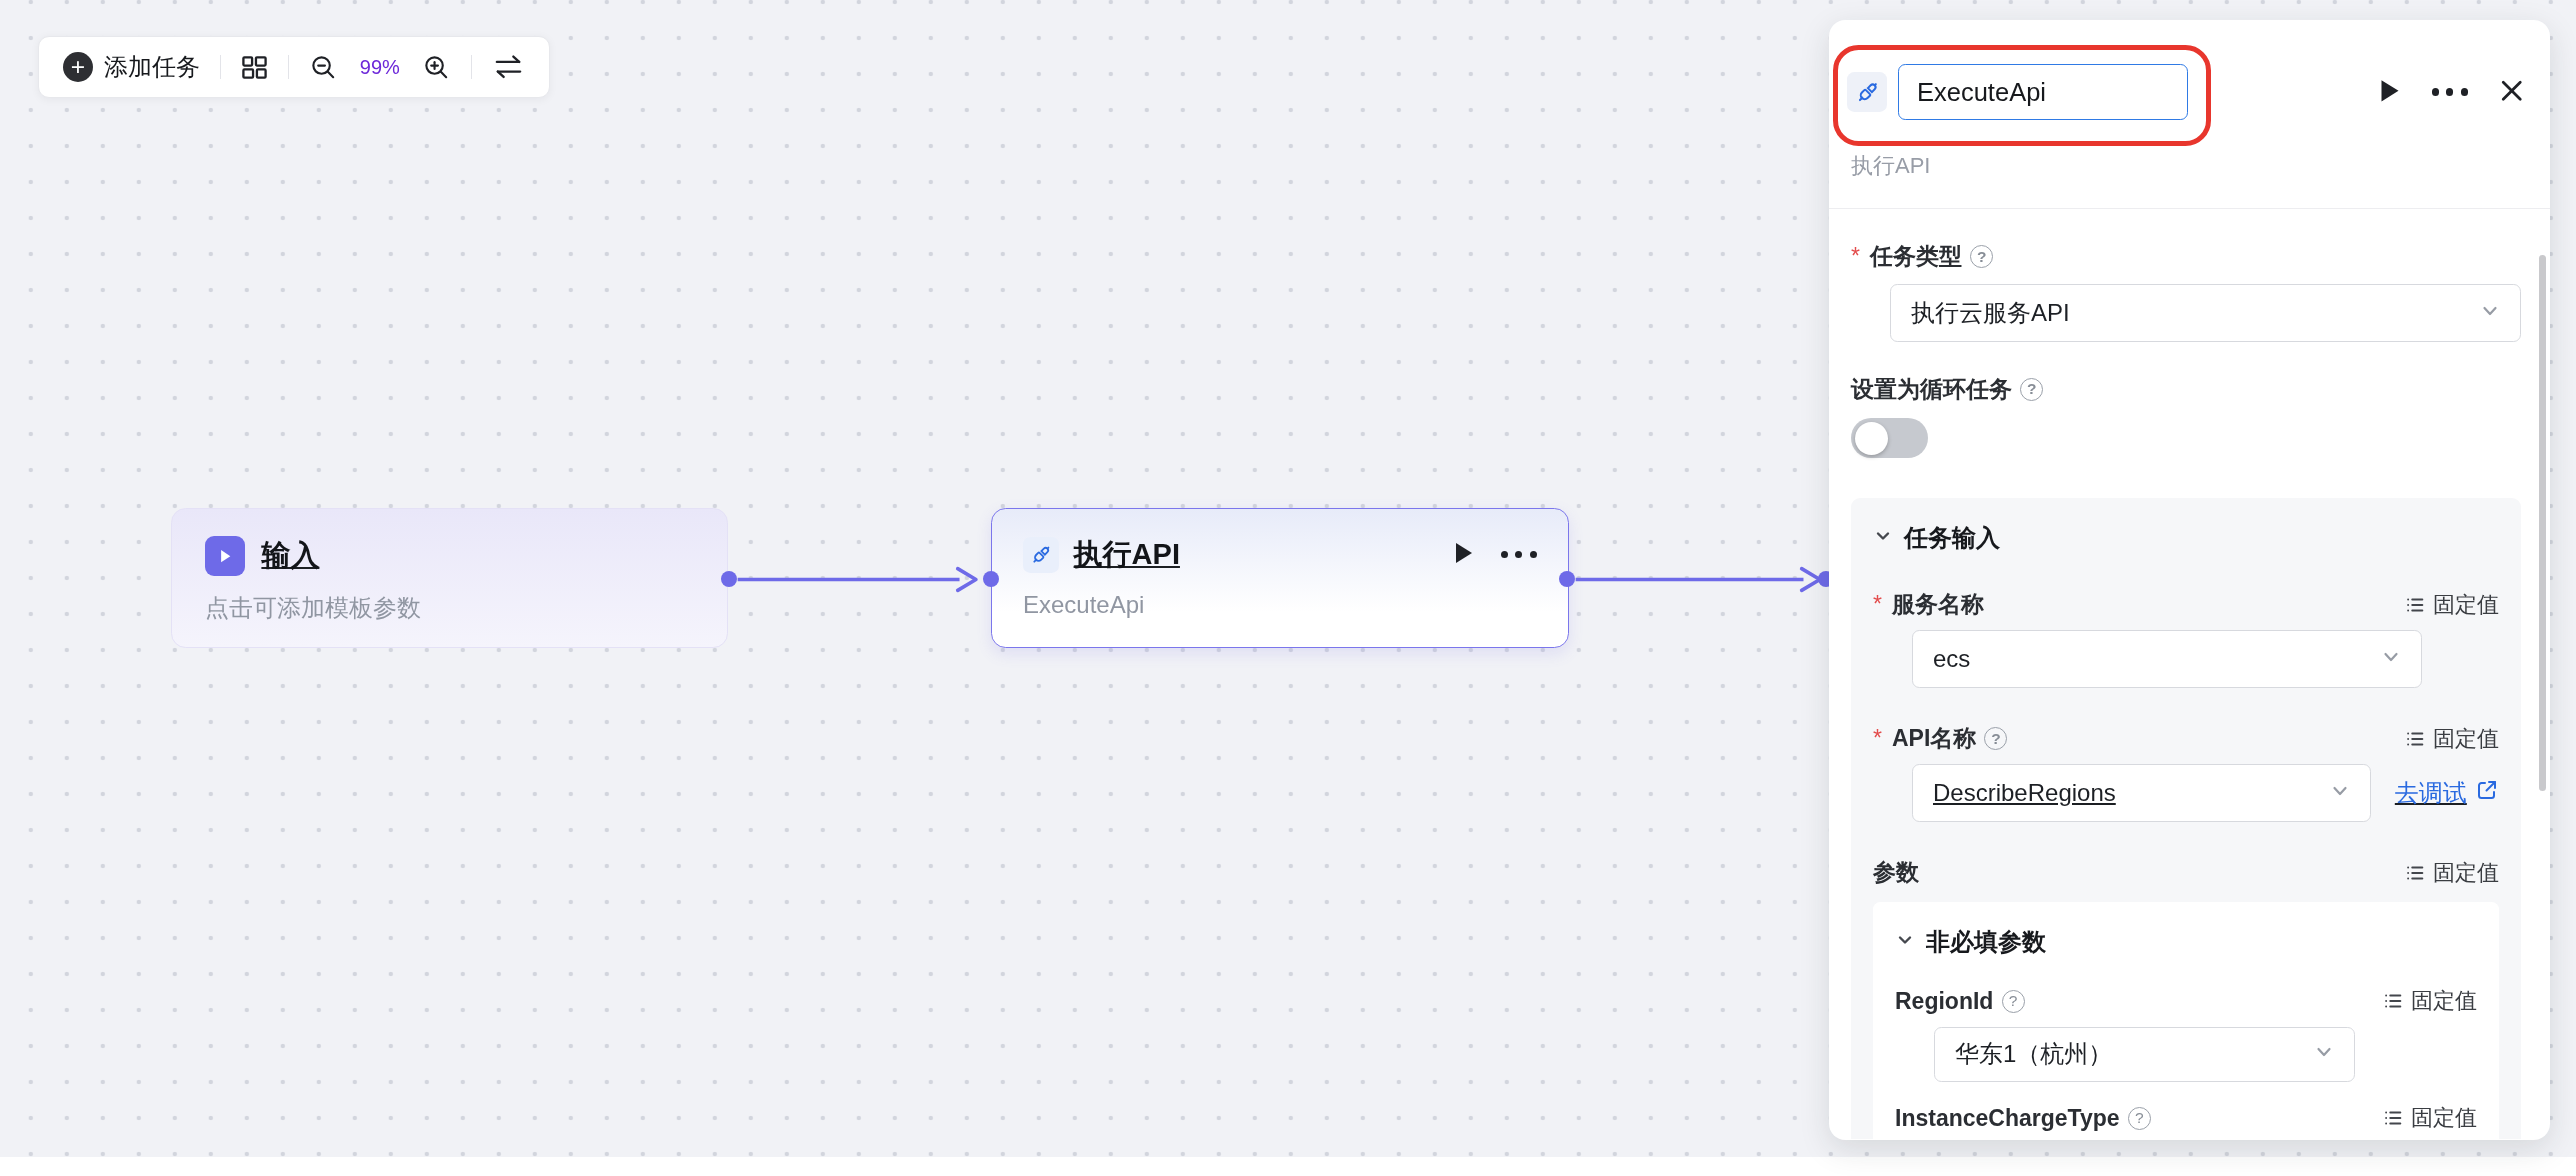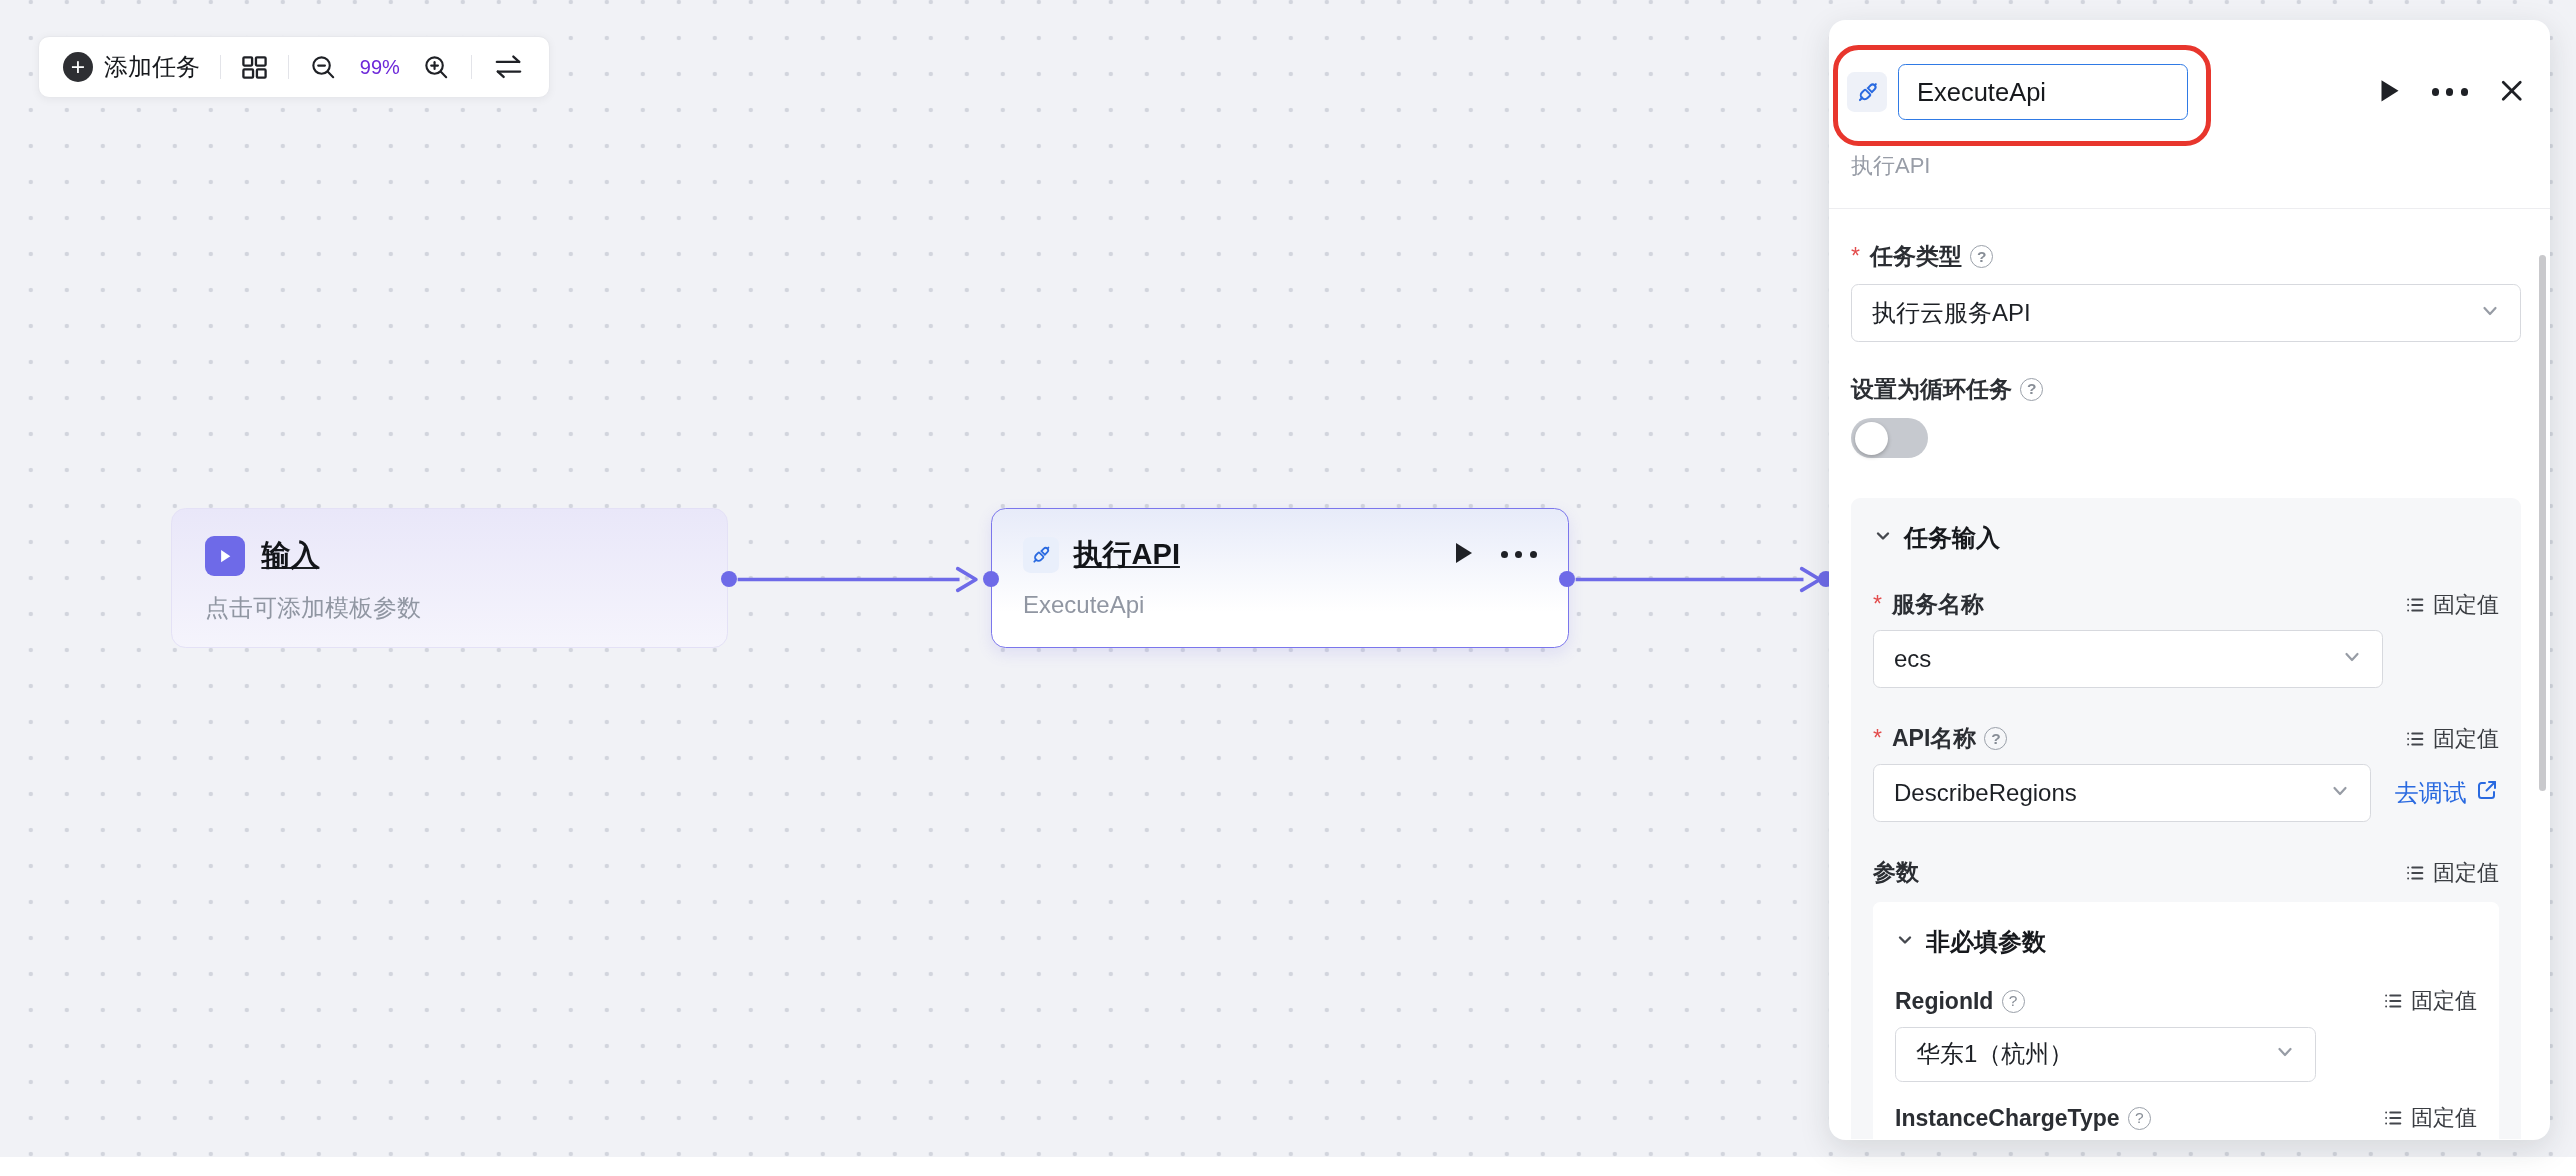--- a/index.html
+++ b/index.html
@@ -60,32 +60,32 @@
   .panel-body{height:930px;padding:33px 29px 0 22px;box-sizing:border-box;overflow:hidden;}
 
   .flabel-row{display:flex;align-items:center;justify-content:space-between;height:29px;}
   .flabel{display:flex;align-items:center;gap:8.2px;font-size:23px;color:#2b2e33;font-weight:600;}
   .req{color:#e34d4d;margin-right:1.8px;font-weight:400;}
   .help{width:23px;height:23px;border:1.4px solid #9aa0a9;border-radius:50%;color:#878d96;
         font-size:15.5px;display:inline-flex;align-items:center;justify-content:center;box-sizing:border-box;}
   .mode-chip{display:flex;align-items:center;gap:7.3px;font-size:22px;color:#3a3d42;cursor:pointer;font-weight:400;justify-content:center;}
   .select{height:58px;border:0.9px solid #d7d9de;border-radius:7.3px;background:#fff;box-sizing:border-box;
           display:flex;align-items:center;justify-content:space-between;padding:0 20px;font-size:24px;
-          color:#1d2025;cursor:pointer;}
+          color:#1d2025;cursor:pointer;margin-left:39px;}
   .select.full{margin-top:12.8px;}
   .toggle{width:77px;height:40px;border-radius:20px;background:#c6c9cf;position:relative;margin-top:14.6px;cursor:pointer;}
   .toggle .knob{position:absolute;left:3.6px;top:3.6px;width:33px;height:33px;border-radius:50%;background:#fff;
                 box-shadow:0 1.8px 4.6px rgba(0,0,0,.25);}
   .section{background:#f6f7f9;border-radius:9px;padding:24px 22px;margin-top:40px;}
   .section-head{display:flex;align-items:center;gap:11px;font-size:24px;font-weight:700;color:#17191d;}
   .whitebox{background:#fff;border-radius:7.3px;padding:24px 22px;margin-top:14.6px;min-height:291px;}
   .debug-link{display:flex;align-items:center;gap:8.2px;color:#2a6ae0;font-size:24px;margin-left:24px;cursor:pointer;white-space:nowrap;}
   .scroll-thumb{position:absolute;right:3.6px;top:235px;width:7.3px;height:536px;border-radius:3.6px;background:#c9c9cc;}
   .mt40{margin-top:36px;} .mt12{margin-top:11px;} .mt36{margin-top:33px;}
-  .row-flex{display:flex;align-items:center;}
+  .row-flex{display:flex;align-items:center;text-decoration:underline;}
 </style>
 </head>
 <body>
 
 <div class="stage">
 
   <div class="toolbar">
     <div class="tb-btn">
       <span class="plus-circle">+</span>
       <span>添加任务</span>

